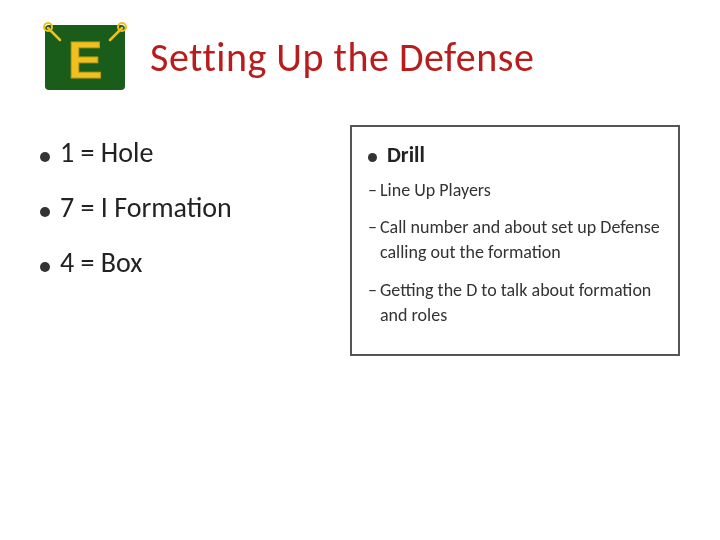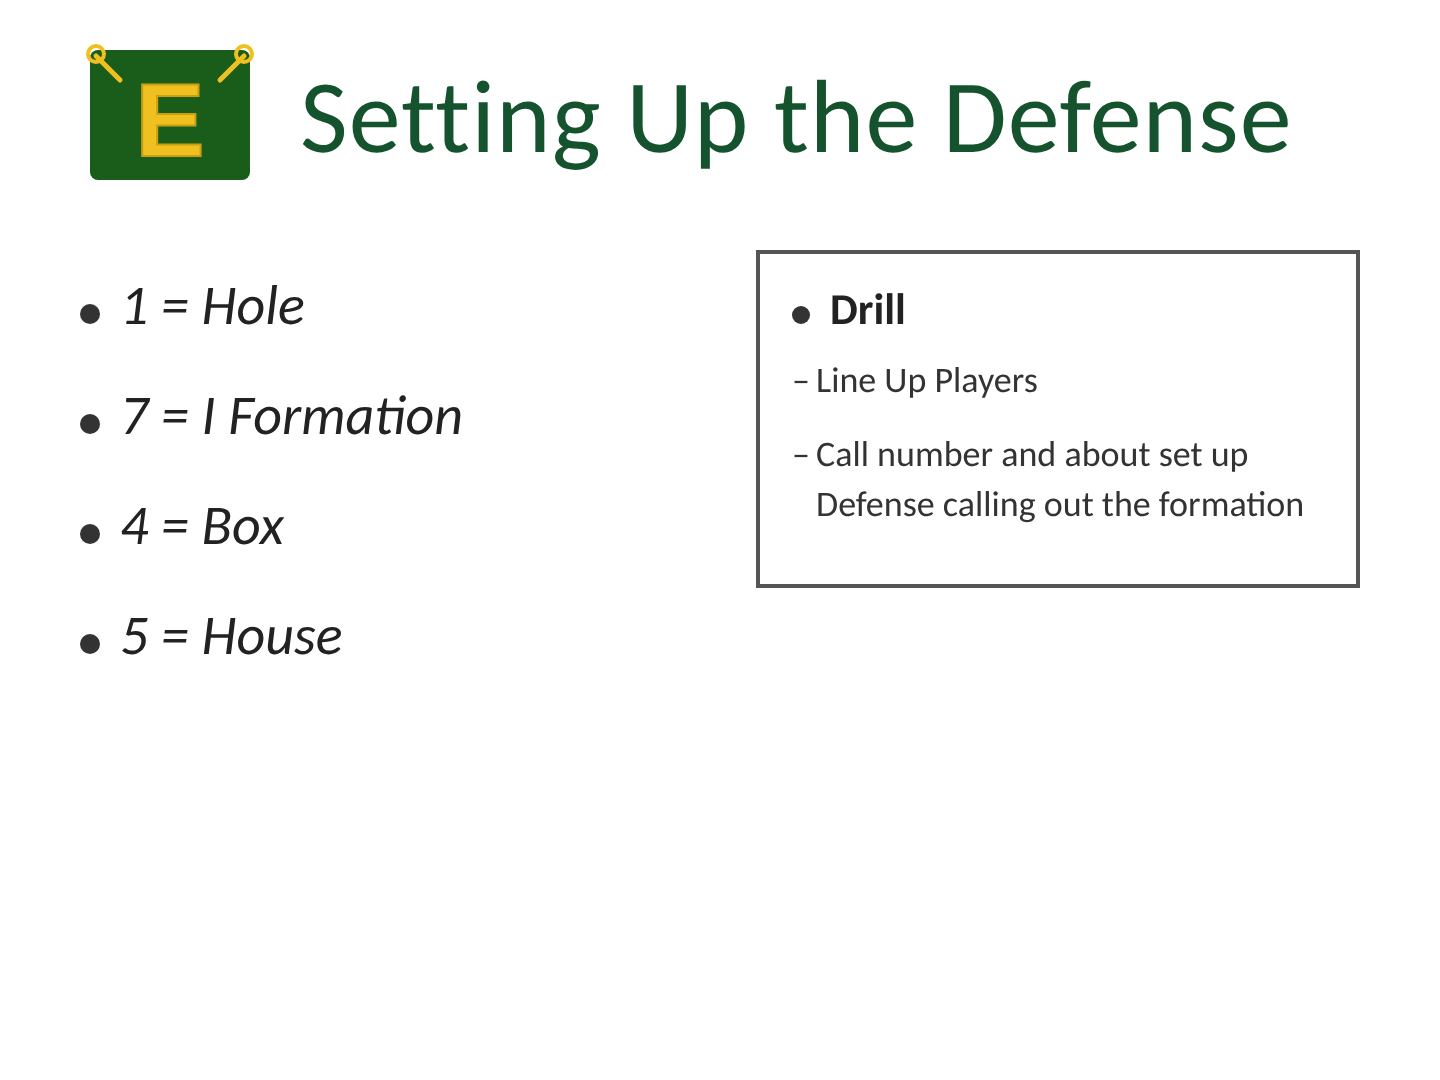--- a/index.html
+++ b/index.html
@@ -27,38 +27,37 @@
     }
 
     .logo {
       width: 90px;
       height: 75px;
       margin-right: 20px;
       flex-shrink: 0;
     }
 
     .title {
-      font-size: 52px;
+      font-size: 40px;
       font-weight: normal;
-      color: #14532d;
+      color: #b91c1c;
       letter-spacing: 0.5px;
     }
 
     
     .content {
       display: flex;
       gap: 30px;
       align-items: flex-start;
     }
 
     
     .left-column {
       flex: 1;
       padding-top: 10px;
-      font-style: italic;
     }
 
     .bullet-list {
       list-style: none;
       padding: 0;
     }
 
     .bullet-list li {
       font-size: 28px;
       color: #222222;
@@ -72,21 +71,21 @@
       width: 10px;
       height: 10px;
       background: #333;
       border-radius: 50%;
       flex-shrink: 0;
       margin-top: 6px;
     }
 
     
     .right-column {
-      width: 302px;
+      width: 330px;
       border: 2px solid #555555;
       padding: 14px 16px;
       flex-shrink: 0;
     }
 
     .drill-header {
       font-size: 22px;
       font-weight: bold;
       color: #222;
       margin-bottom: 10px;
@@ -147,32 +146,29 @@
           <span>1 = Hole</span>
         </li>
         <li>
           <span class="bullet-dot"></span>
           <span>7 = I Formation</span>
         </li>
         <li>
           <span class="bullet-dot"></span>
           <span>4 = Box</span>
         </li>
-        <li>
-          <span class="bullet-dot"></span>
-          <span>5 = House</span>
-        </li>
       </ul>
     </div>
 
     <div class="right-column">
       <div class="drill-header">
         <span style="width:9px;height:9px;background:#333;border-radius:50%;display:inline-block;margin-right:4px;flex-shrink:0;"></span>
         <span>Drill</span>
       </div>
       <ul class="drill-sub">
         <li>Line Up Players</li>
         <li>Call number and about set up Defense calling out the formation</li>
+        <li>Getting the D to talk about formation and roles</li>
       </ul>
     </div>
 
   </div>
 </div>
 
 </body></html>

